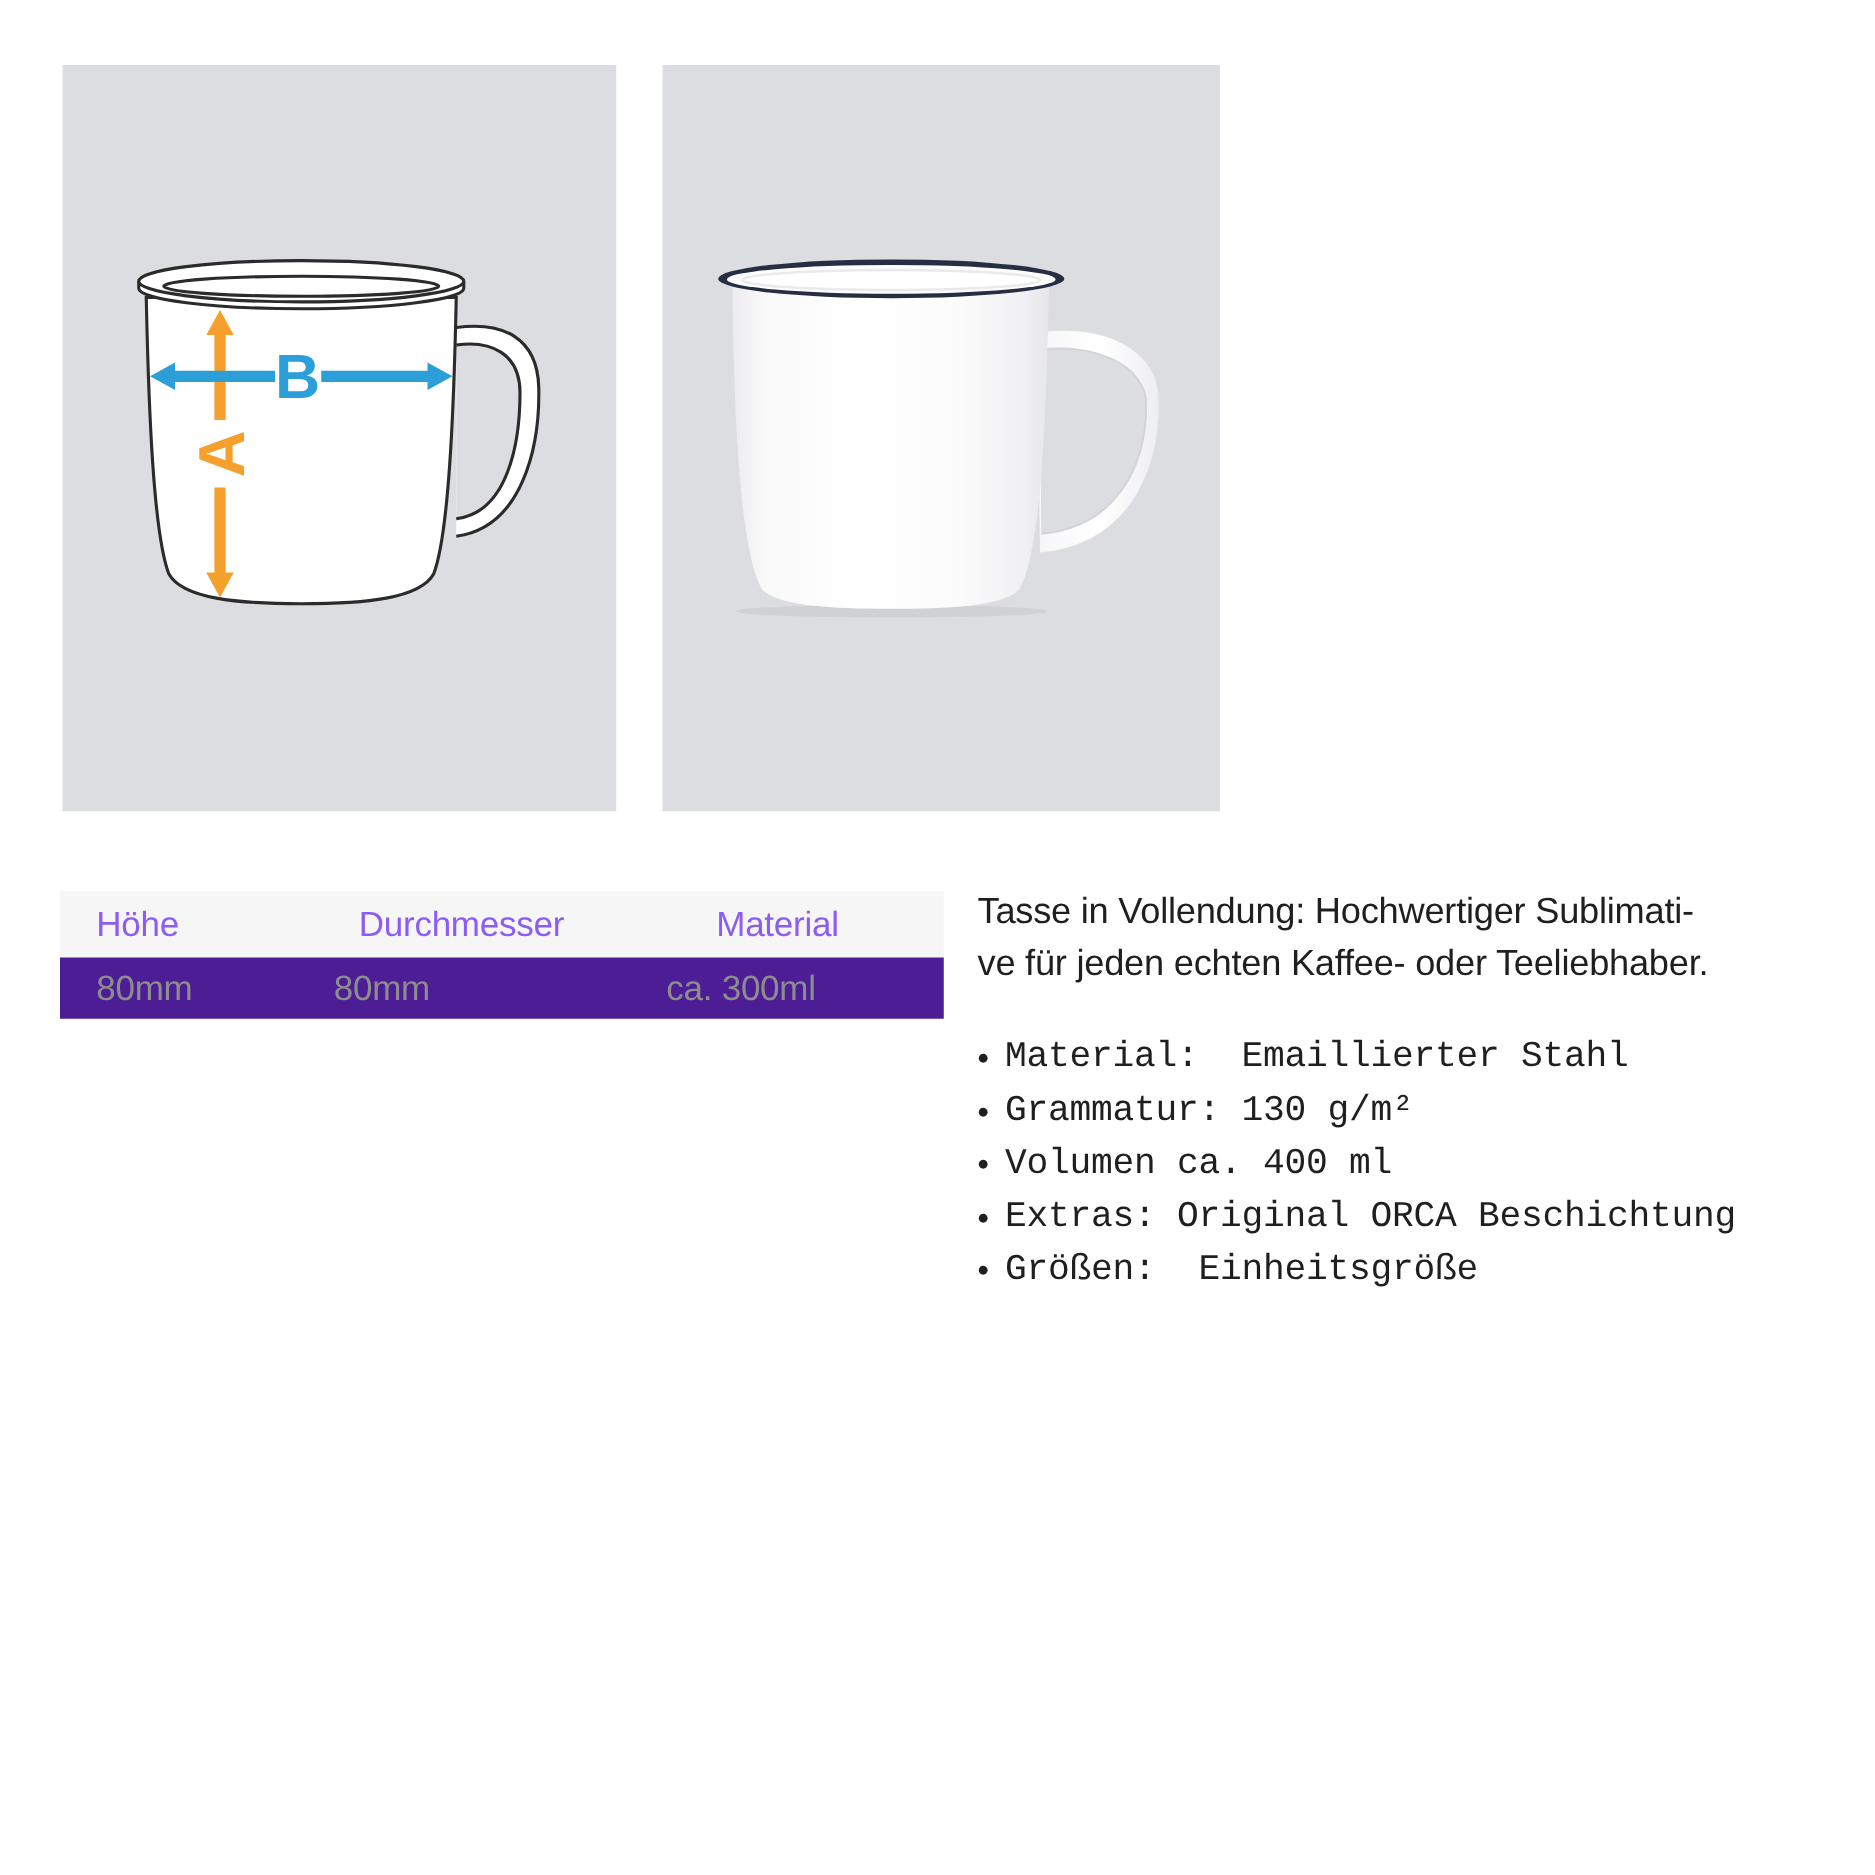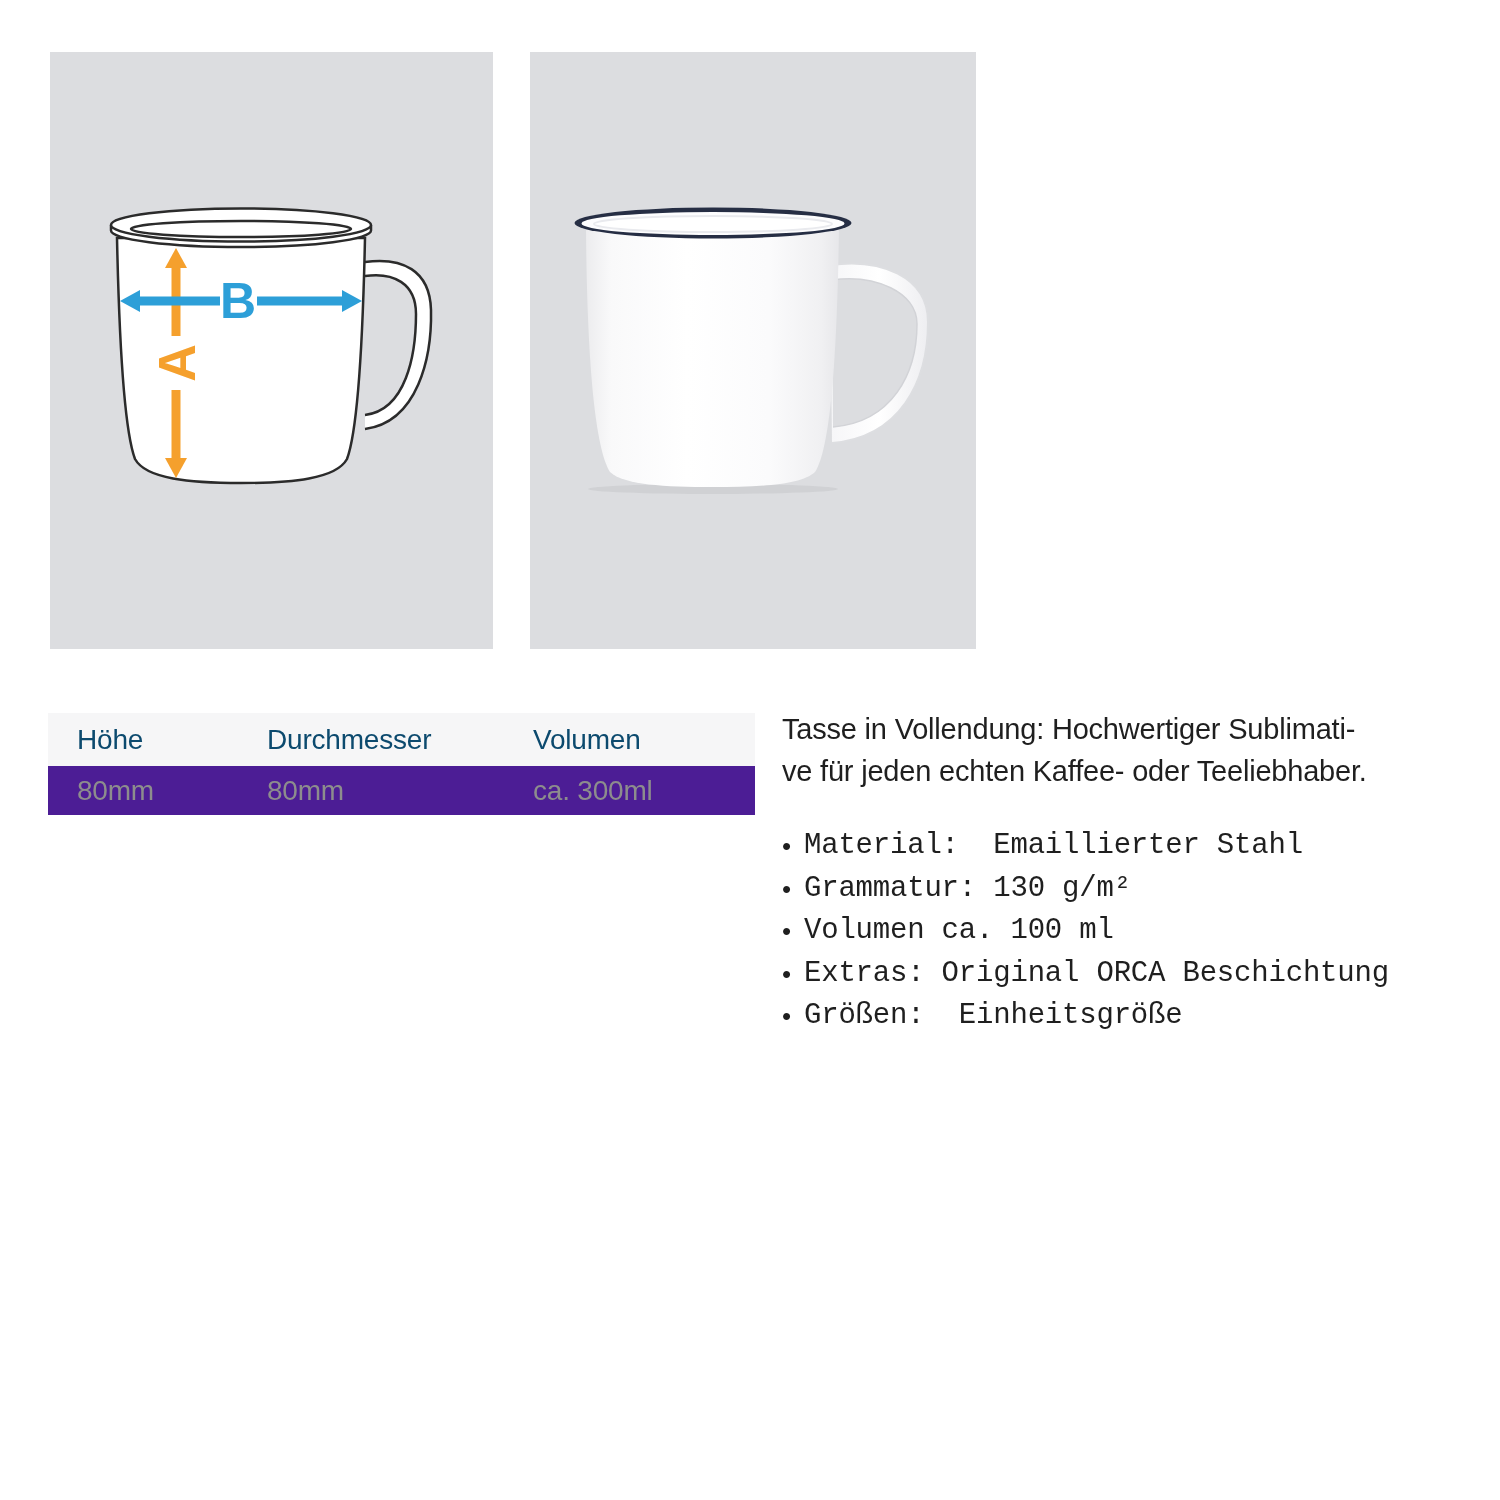--- a/index.html
+++ b/index.html
@@ -37,21 +37,22 @@
     letter-spacing: -0.2px;
   }
   .size-table .row {
     display: grid;
     grid-template-columns: 190px 266px 1fr;
     align-items: center;
   }
   .size-table .row.header {
     height: 53px;
     background: #f6f6f7;
-    color: #0c4a6e;
+    color: #8b5cf6;
+    gap: 20px;
   }
   .size-table .row.values {
     height: 49px;
     background: #4c1d95;
     color: #8d8d8d;
   }
   .size-table .cell { padding-left: 29px; white-space: nowrap; }
 
   
   .description {
@@ -149,21 +150,21 @@
       <ellipse cx="183" cy="171" rx="138.5" ry="15.5" fill="#262e44"></ellipse>
       <ellipse cx="183" cy="171.5" rx="131.5" ry="11.5" fill="#fdfdfe"></ellipse>
       <ellipse cx="183" cy="172" rx="119" ry="8" fill="#ffffff" stroke="#e9eaee" stroke-width="2"></ellipse>
     </svg>
   </div>
 
   <div class="size-table">
     <div class="row header">
       <div class="cell">Höhe</div>
       <div class="cell">Durchmesser</div>
-      <div class="cell">Volumen</div>
+      <div class="cell">Material</div>
     </div>
     <div class="row values">
       <div class="cell">80mm</div>
       <div class="cell">80mm</div>
       <div class="cell">ca. 300ml</div>
     </div>
   </div>
 
   <div class="description">
     <div>
@@ -175,21 +176,21 @@
       <div class="feature-item">
         <span class="marker">•</span>
         <span class="feature-text">Material:  Emaillierter Stahl</span>
       </div>
       <div class="feature-item">
         <span class="marker">•</span>
         <span class="feature-text">Grammatur: 130 g/m²</span>
       </div>
       <div class="feature-item">
         <span class="marker">•</span>
-        <span class="feature-text">Volumen ca. 100 ml</span>
+        <span class="feature-text">Volumen ca. 400 ml</span>
       </div>
       <div class="feature-item">
         <span class="marker">•</span>
         <span class="feature-text">Extras: Original ORCA Beschichtung</span>
       </div>
       <div class="feature-item">
         <span class="marker">•</span>
         <span class="feature-text">Größen:  Einheitsgröße</span>
       </div>
     </div>

